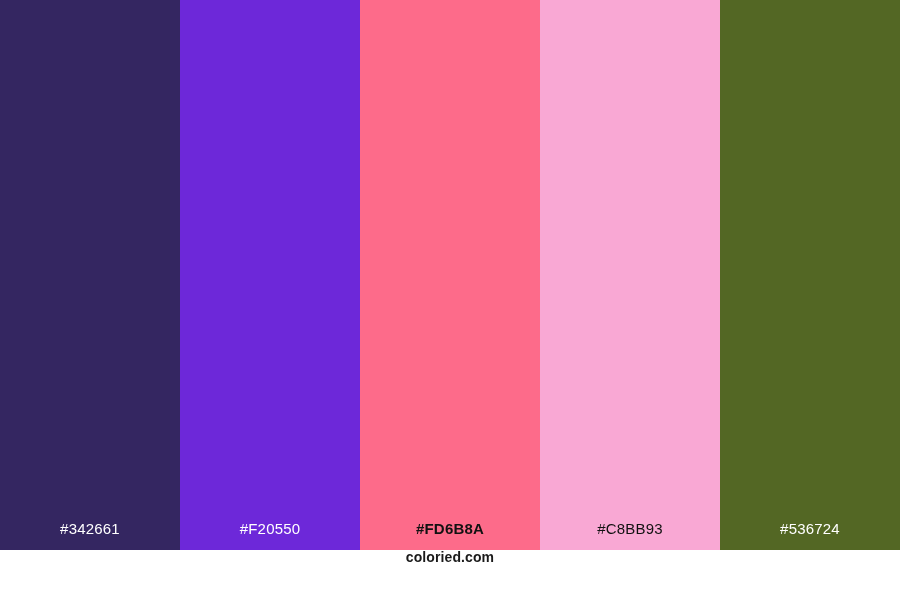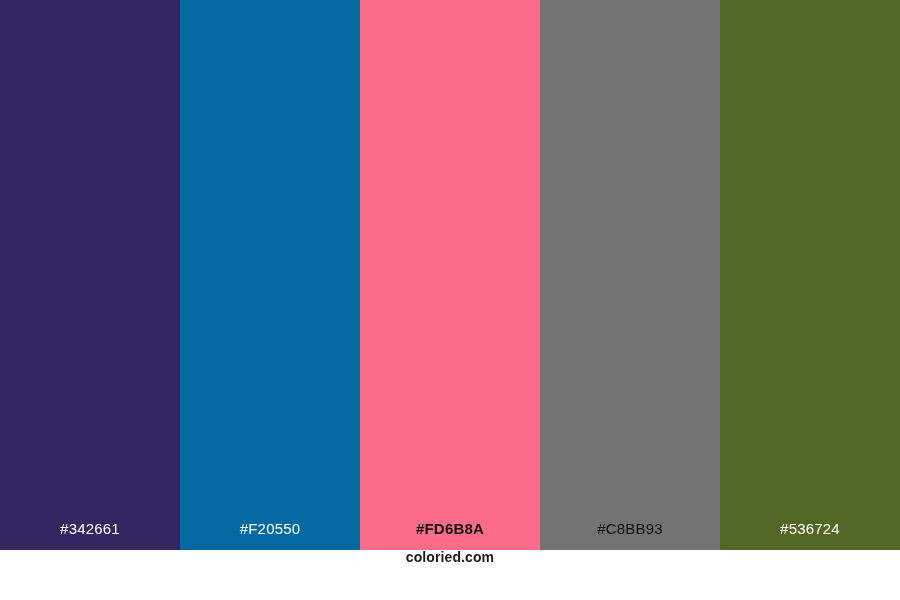--- a/index.html
+++ b/index.html
@@ -72,29 +72,29 @@
 <body style="background-color: rgb(255, 255, 255);">
 
 <div class="palette-page">
 
   <div class="swatch-strip">
 
     <div class="swatch" style="background-color: rgb(52, 38, 97);">
       <span class="swatch-label" style="color: rgb(255, 255, 255);">#342661</span>
     </div>
 
-    <div class="swatch" style="background-color: #0369a1;">
+    <div class="swatch" style="background-color: #6d28d9;">
       <span class="swatch-label" style="color: rgb(255, 255, 255);">#F20550</span>
     </div>
 
     <div class="swatch" style="background-color: rgb(253, 107, 138);">
       <span class="swatch-label" style="color: rgb(17, 17, 17); font-weight: bold;">#FD6B8A</span>
     </div>
 
-    <div class="swatch" style="background-color: #737373; align-items: flex-end;">
+    <div class="swatch" style="background-color: #f9a8d4; align-items: flex-end;">
       <span class="swatch-label" style="color: rgb(17, 17, 17);">#C8BB93</span>
     </div>
 
     <div class="swatch" style="background-color: rgb(83, 103, 36); align-items: flex-end;">
       <span class="swatch-label" style="color: rgb(255, 255, 255);">#536724</span>
     </div>
 
   </div>
 
   <div class="footer-bar">

